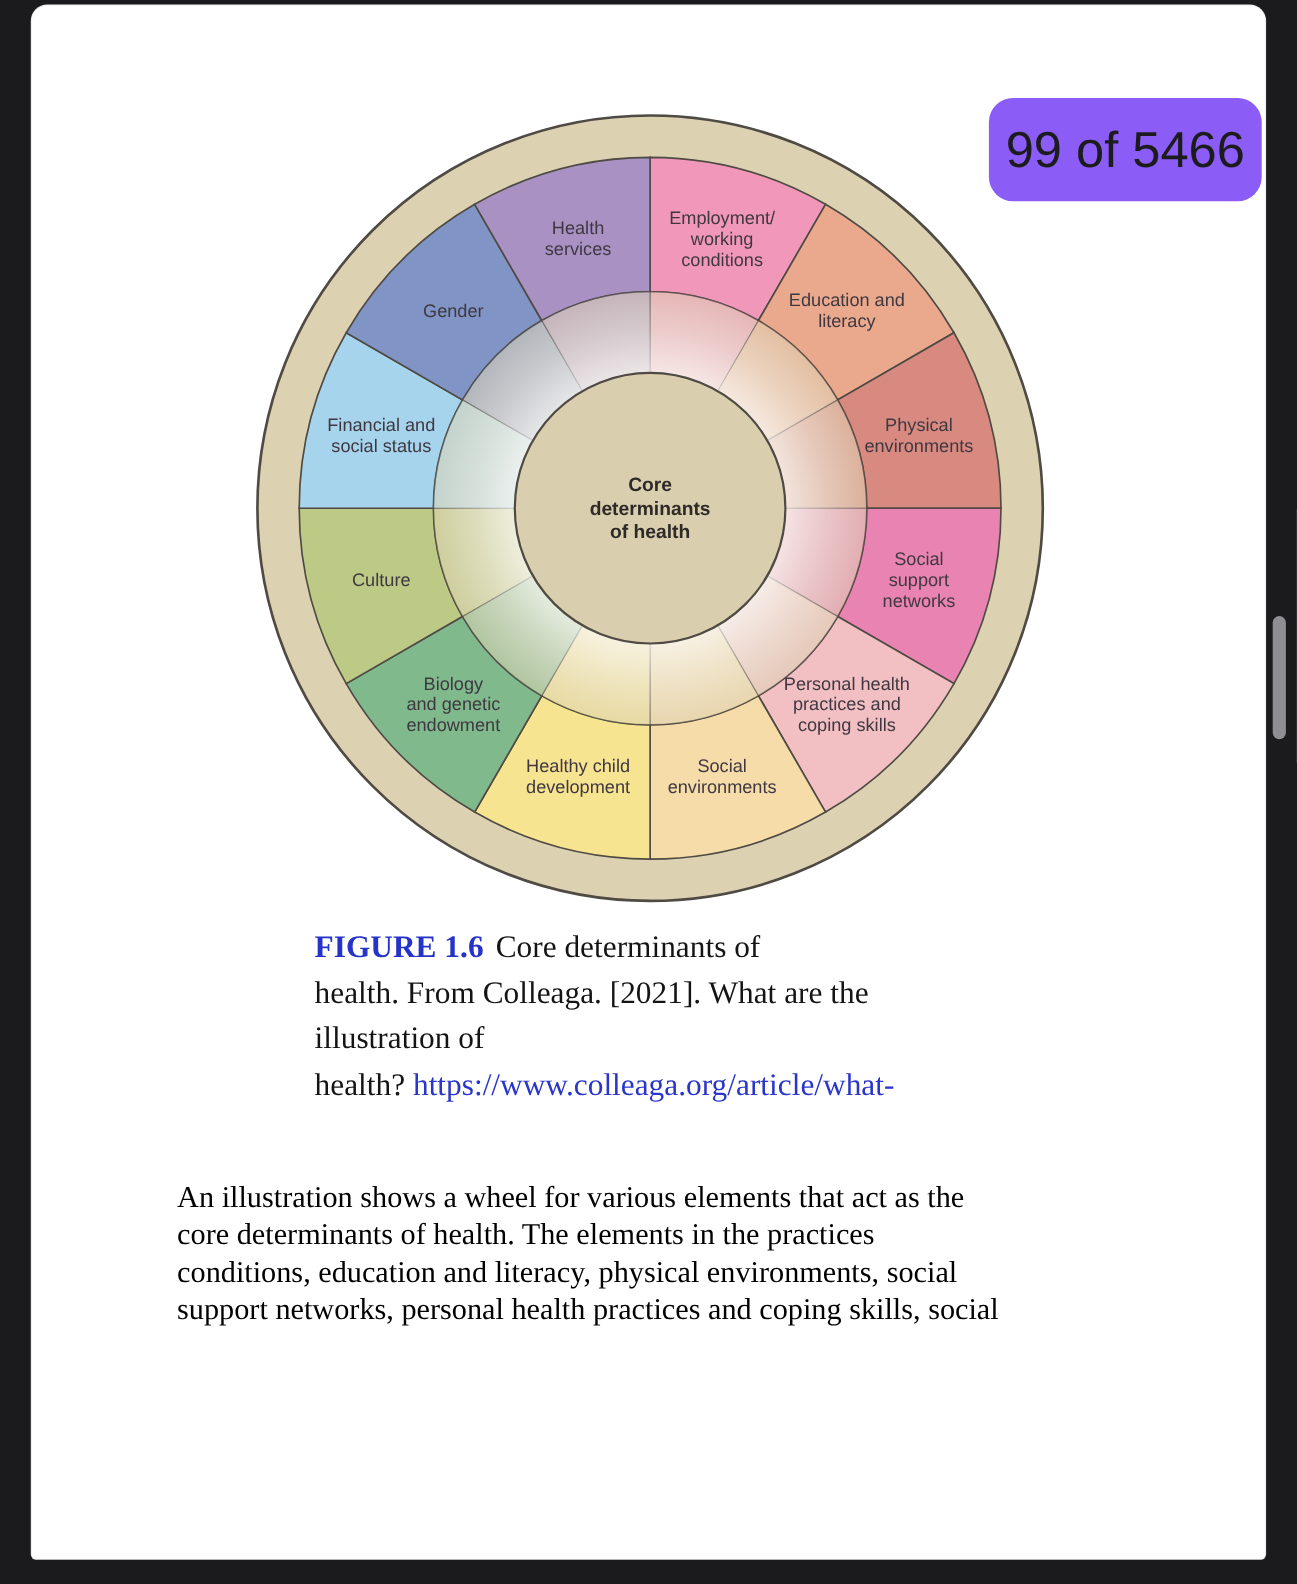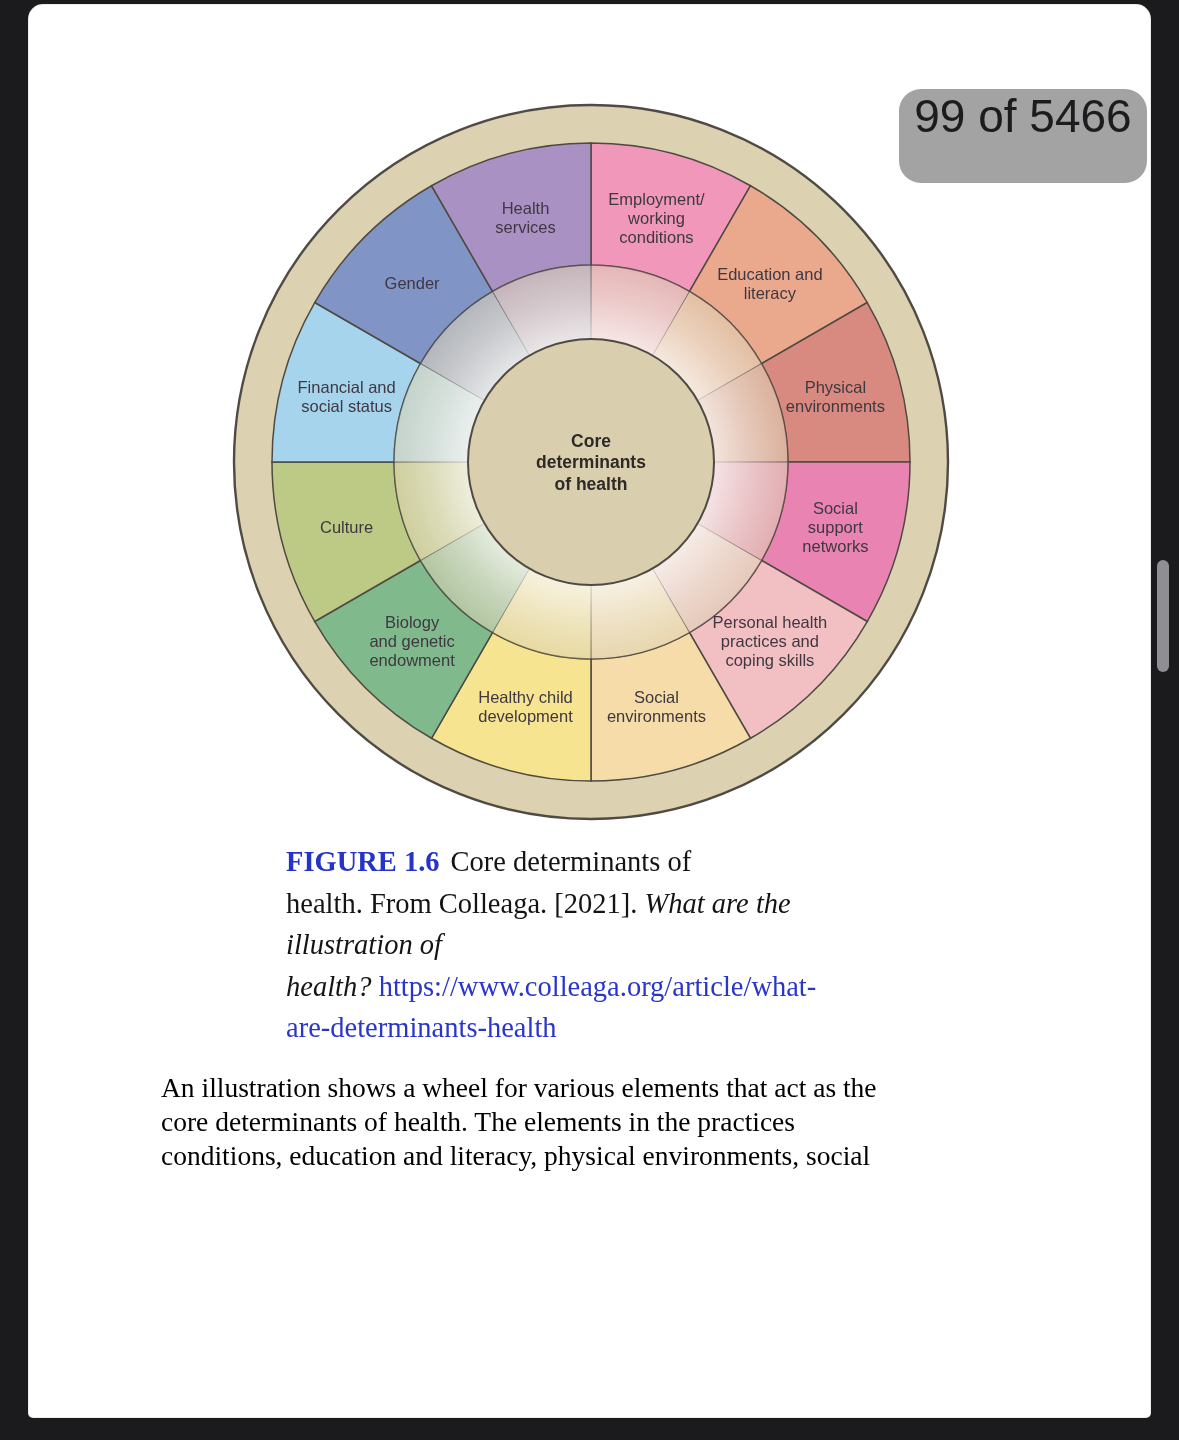--- a/index.html
+++ b/index.html
@@ -11,40 +11,40 @@
     font-family:"Liberation Serif", serif;
   }
   .page-card{
     position:absolute;left:29px;top:5px;width:1121px;height:1412px;
     background:#ffffff;
     border-radius:14px 14px 4px 4px;
     box-shadow:0 0 0 1px #ececec;
   }
   .page-indicator{
     position:absolute;left:870px;top:84px;width:248px;height:94px;
-    background:#a3a3a3;
+    background:#8b5cf6;
     border-radius:22px;
-    display:flex;align-items:flex-start;justify-content:center;
+    display:flex;align-items:center;justify-content:center;
     font-family:"Liberation Sans", sans-serif;
     font-size:46px;color:#1c1c1f;letter-spacing:0px;
   }
   .scroll-thumb{
     position:absolute;left:1157px;top:560px;width:12px;height:112px;
     background:#8e8e93;border-radius:6px;
   }
   .wheel-wrap{
     position:absolute;left:182px;top:77px;width:760px;height:760px;text-decoration:underline;
   }
   .caption{
     position:absolute;left:257px;top:836px;width:660px;
     font-size:28.5px;line-height:41.5px;color:#141414;
   }
   .caption .cap-line{white-space:nowrap;}
   .caption .seg-figure{font-weight:bold;color:#2633c8;margin-right:11px;}
-  .caption .seg-italic{font-style:italic;}
+  .caption .seg-italic{}
   .caption .seg-link{color:#2a35c9;}
   .description{
     position:absolute;left:132px;top:1066px;width:900px;
     font-size:27.5px;line-height:34px;color:#000000;
   }
   .description .desc-line{white-space:nowrap;}
   svg text{font-family:"Liberation Sans", sans-serif;}
 </style>
 </head>
 <body>
@@ -102,27 +102,27 @@
         <text x="314.51878158906226" y="126.12076594886571" text-anchor="middle" dominant-baseline="central" font-size="16.5" fill="#3f3841"><tspan x="314.51878158906226" dy="0">Health</tspan><tspan x="314.51878158906226" dy="19">services</tspan></text>
         <text x="380" y="358.5" text-anchor="middle" dominant-baseline="central" font-size="17.5" font-weight="bold" fill="#2e2a28"><tspan x="380" dy="0">Core</tspan><tspan x="380" dy="21.5">determinants</tspan><tspan x="380" dy="21.5">of health</tspan></text>
       </svg>
   </div>
 
   <div class="caption" id="caption">
       <div class="cap-line"><span class="seg-figure">FIGURE 1.6</span><span class="seg-plain">Core determinants of</span></div>
       <div class="cap-line"><span class="seg-plain">health. From Colleaga. [2021]. </span><span class="seg-italic">What are the</span></div>
       <div class="cap-line"><span class="seg-italic">illustration of</span></div>
       <div class="cap-line"><span class="seg-italic">health? </span><span class="seg-link">https://www.colleaga.org/article/what-</span></div>
-      <div class="cap-line"><span class="seg-link">are-determinants-health</span></div>
     </div>
 
   <div class="description" id="description">
       <div class="desc-line">An illustration shows a wheel for various elements that act as the</div>
       <div class="desc-line">core determinants of health. The elements in the practices</div>
       <div class="desc-line">conditions, education and literacy, physical environments, social</div>
+      <div class="desc-line">support networks, personal health practices and coping skills, social</div>
     </div>
 
   <div class="page-indicator">
     <span>99 of 5466</span>
   </div>
 </div>
 
 <div class="scroll-thumb"></div>
 
 </body></html>

